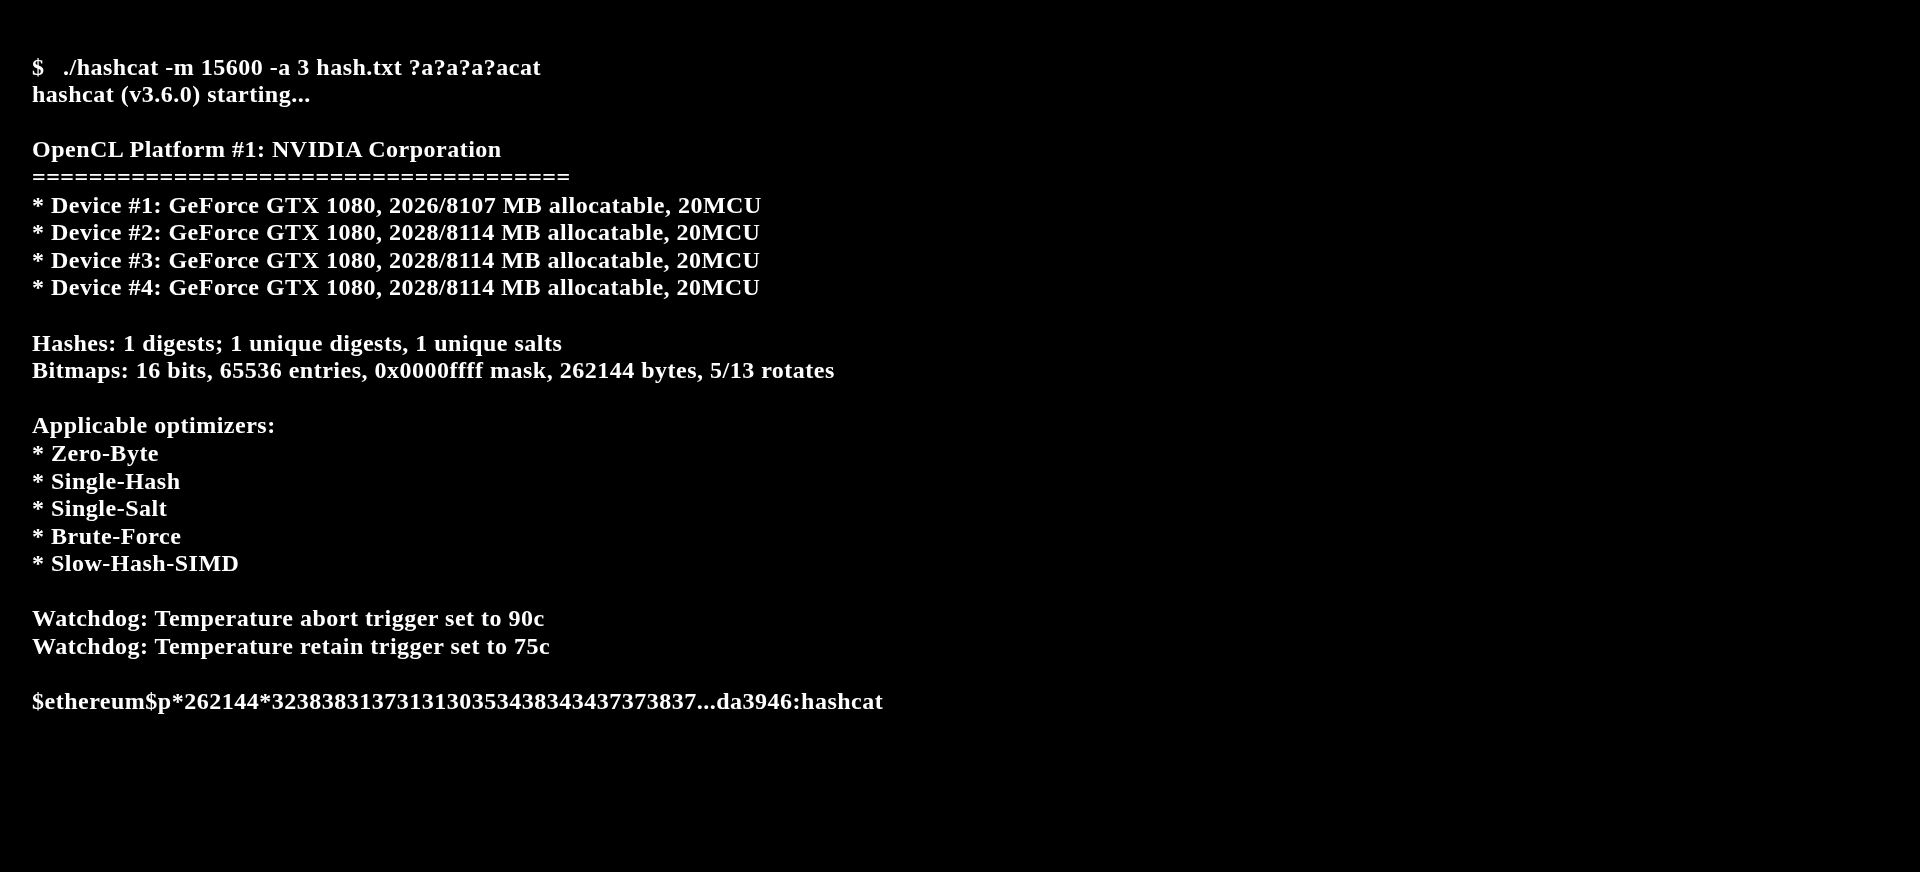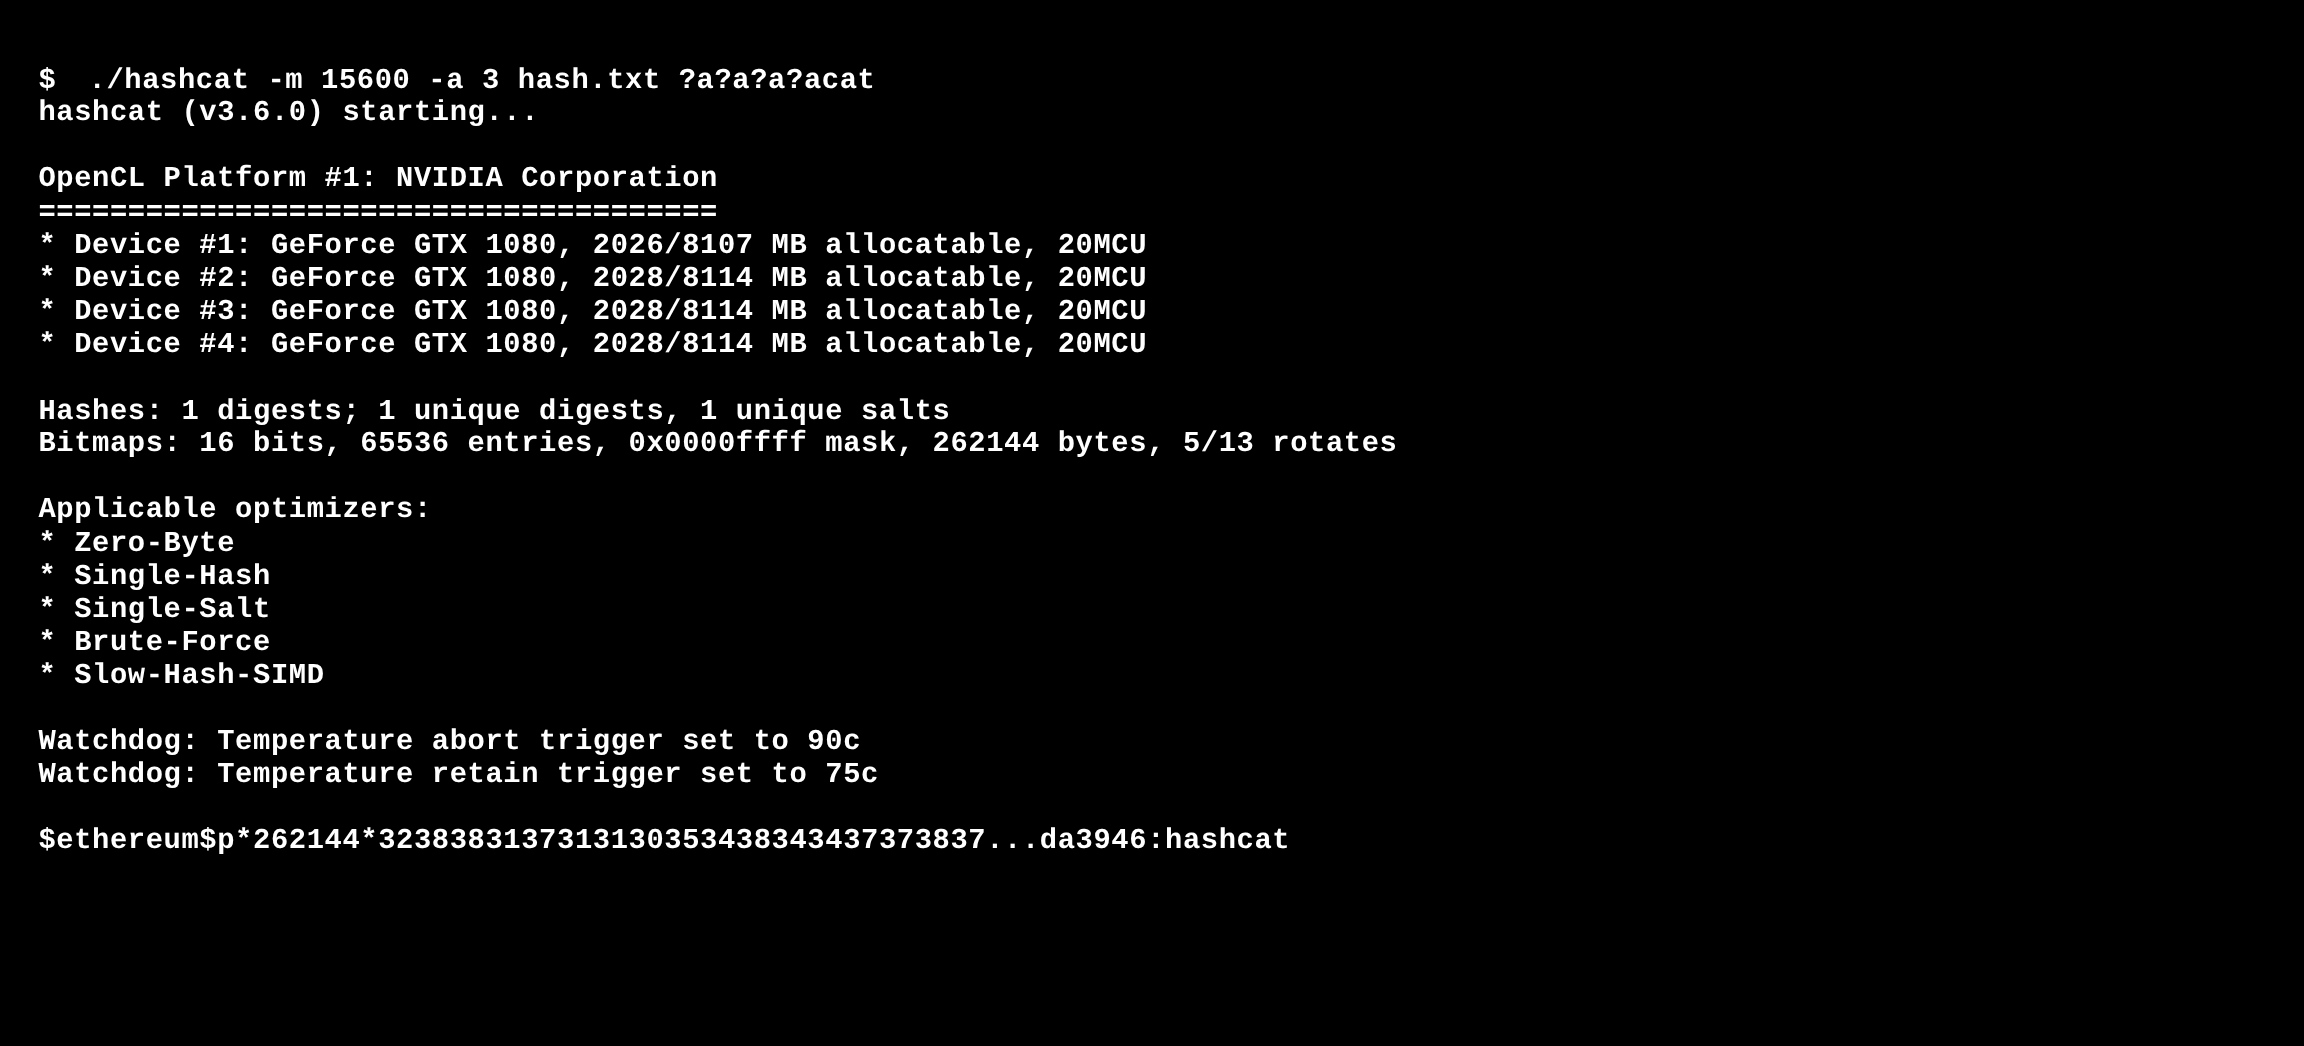--- a/index.html
+++ b/index.html
@@ -1,18 +1,19 @@
 <!DOCTYPE html>
 <html><head>
   <meta charset="utf-8">
   <style>
     * {
       margin: 6px;
       padding: 0;
       box-sizing: border-box;
+      font-family: Liberation Serif, serif;
     }
     body {
       background-color: #000000;
       color: #ffffff;
       font-family: 'Consolas', 'Courier New', monospace;
       font-size: 24px;
       line-height: 1.15;
       padding: 8px;
       width: 1920px;
       height: 872px;

